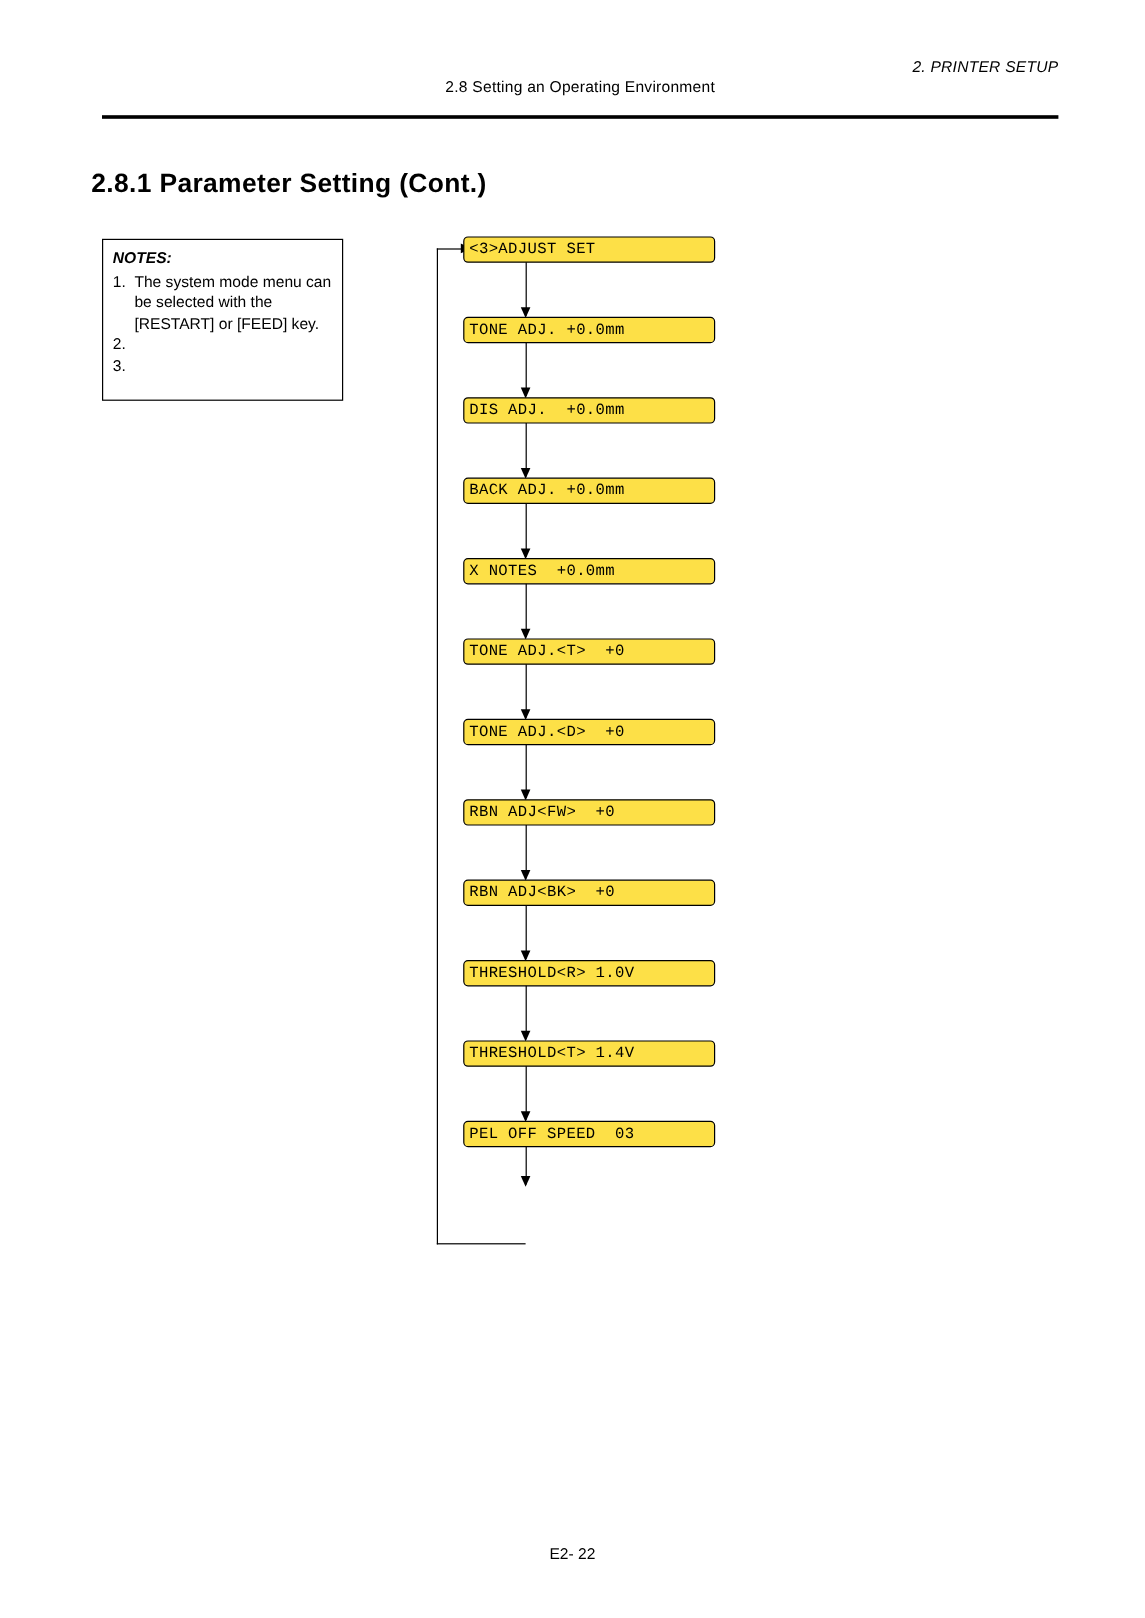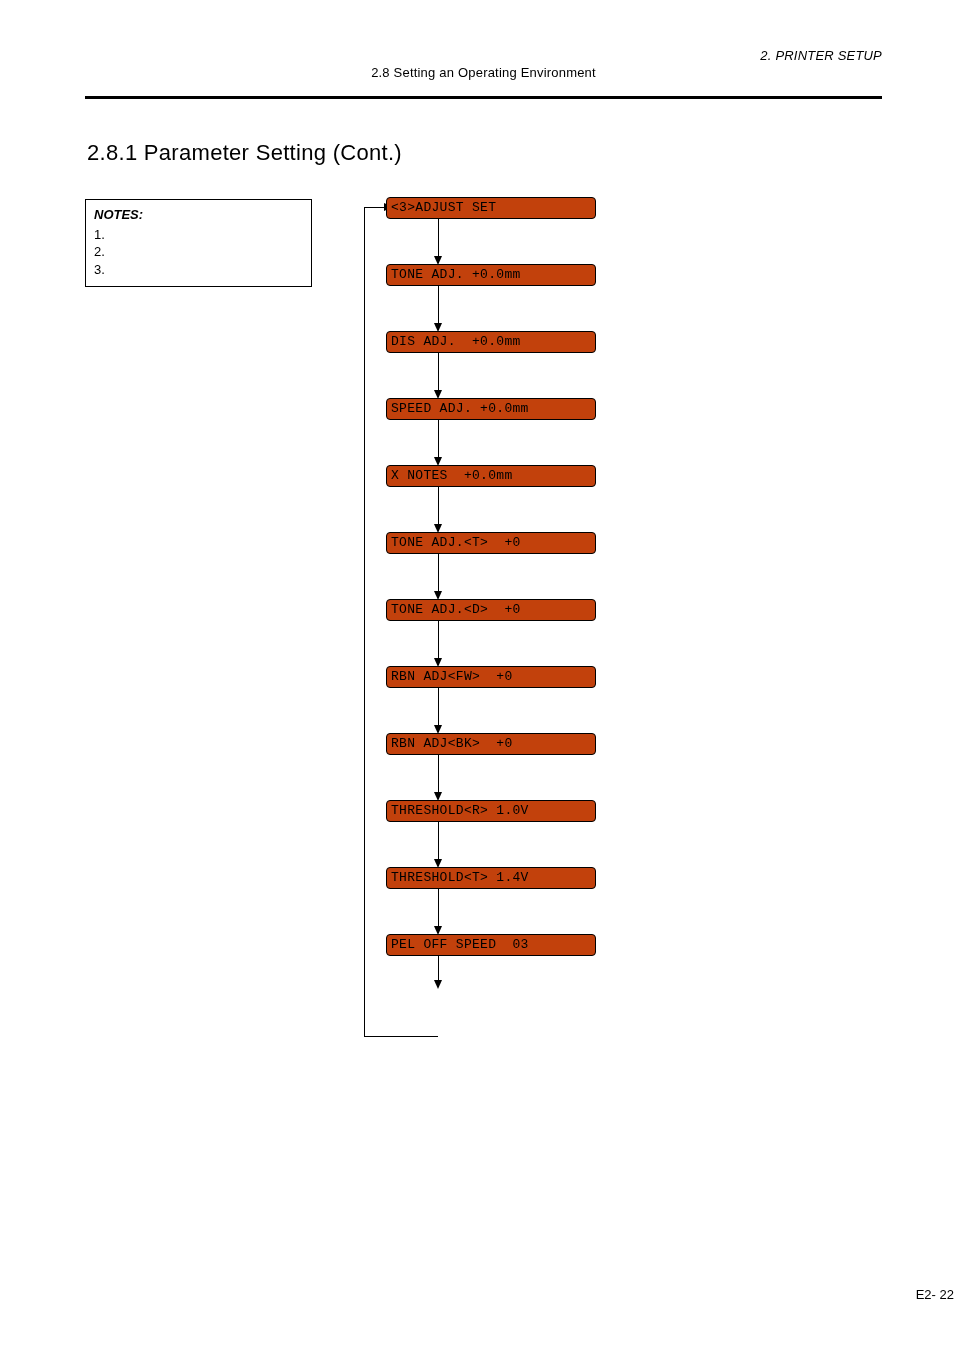--- a/index.html
+++ b/index.html
@@ -17,33 +17,33 @@
       left: 85px;
       right: 72px;
     }
     .header-line1 { font-size: 13px; text-align: right; letter-spacing: 0.2px; font-style: italic; }
     .header-line2 { font-size: 13px; text-align: center; letter-spacing: 0.2px; margin-top: 2px; }
     .hr { position: absolute; top: 96px; left: 85px; right: 72px; height: 3px; background: #000; }
 
     .section-title {
       position: absolute;
       top: 140px;
-      left: 87px;
+      left: 76px;
       font-size: 22px;
-      font-weight: normal;
+      font-weight: bold;
       letter-spacing: 0.3px;
     }
 
     .note-box {
       position: absolute;
       top: 199px;
       left: 85px;
-      width: 227px;
+      width: 201px;
       border: 1px solid #000;
-      padding: 6px 8px 8px 8px;
+      padding: 6px 8px 20px 8px;
       font-size: 13px;
       line-height: 1.35;
     }
     .note-title { font-style: italic; font-weight: bold; margin-bottom: 2px; }
     .note-item { display: flex; }
     .note-num { width: 18px; flex: 0 0 18px; }
     .note-text { flex: 1; }
 
     .flow-area {
       position: absolute;
@@ -56,21 +56,21 @@
       height: 22px;
       border: 1.5px solid #000;
       border-radius: 4px;
       font-family: "Courier New", monospace;
       font-size: 13px;
       letter-spacing: 0.3px;
       line-height: 19px;
       padding-left: 4px;
       white-space: pre;
       margin-left: 8px;
-      background:#c2410c;
+      background:#fde047;
       position: relative;
       z-index: 2;
     }
     .flow-gap { height: 45px; position: relative; }
     .vline {
       position: absolute;
       left: 60px;
       top: -1px;
       width: 1px;
       height: 100%;
@@ -119,39 +119,40 @@
       width: 74px;
       height: 1px;
       background: #000;
     }
     .tail-gap { height: 32px; position: relative; }
 
     .footer {
       position: absolute;
       bottom: 46px;
       left: 0; right: 0;
-      text-align: right;
+      text-align: center;
       font-size: 13px;
     }
   </style>
 </head>
 <body>
 
 <div class="header-region">
   <div class="header-line1">2. PRINTER SETUP</div>
   <div class="header-line2">2.8 Setting an Operating Environment</div>
 </div>
 <div class="hr"></div>
 
 <div class="section-title">2.8.1 Parameter Setting (Cont.)</div>
 
 <div class="note-box">
   <div class="note-title">NOTES:</div>
   <div class="note-item">
     <div class="note-num">1.</div>
+    <div class="note-text">The system mode menu can be selected with the [RESTART] or [FEED] key.</div>
   </div>
   <div class="note-item">
     <div class="note-num">2.</div>
   </div>
   <div class="note-item">
     <div class="note-num">3.</div>
   </div>
 </div>
 
 <div class="flow-area">
@@ -168,21 +169,21 @@
   <div class="flow-box">TONE ADJ. +0.0mm</div>
   <div class="flow-gap">
       <div class="vline"></div>
       <div class="arrowhead"></div>
     </div>
   <div class="flow-box">DIS ADJ.  +0.0mm</div>
   <div class="flow-gap">
       <div class="vline"></div>
       <div class="arrowhead"></div>
     </div>
-  <div class="flow-box">SPEED ADJ. +0.0mm</div>
+  <div class="flow-box">BACK ADJ. +0.0mm</div>
   <div class="flow-gap">
       <div class="vline"></div>
       <div class="arrowhead"></div>
     </div>
   <div class="flow-box">X NOTES  +0.0mm</div>
   <div class="flow-gap">
       <div class="vline"></div>
       <div class="arrowhead"></div>
     </div>
   <div class="flow-box">TONE ADJ.&lt;T&gt;  +0</div>

